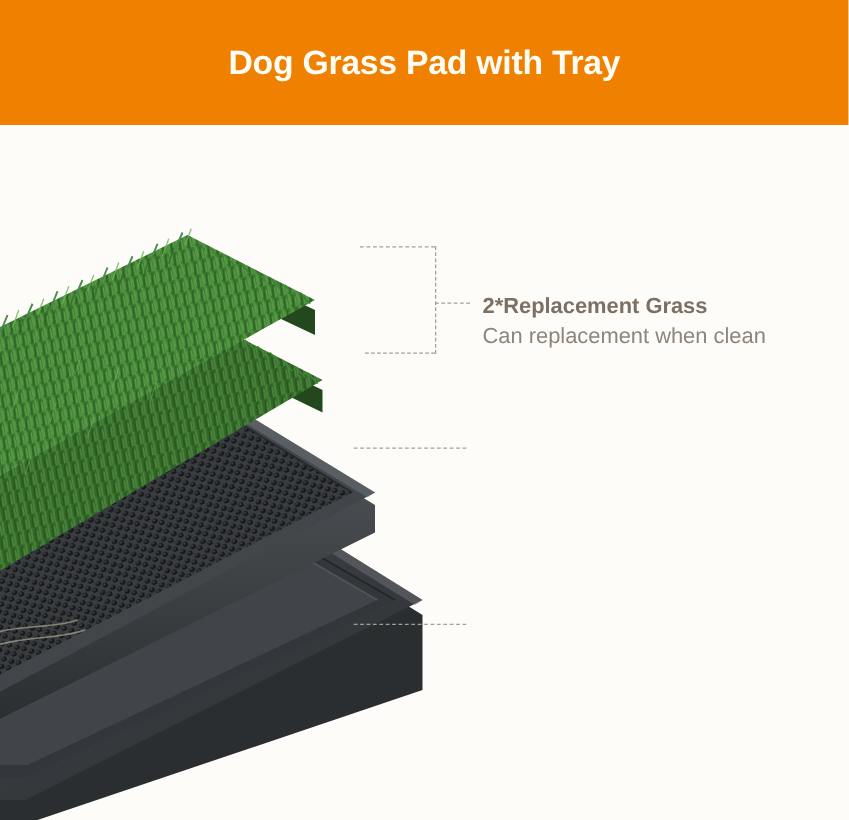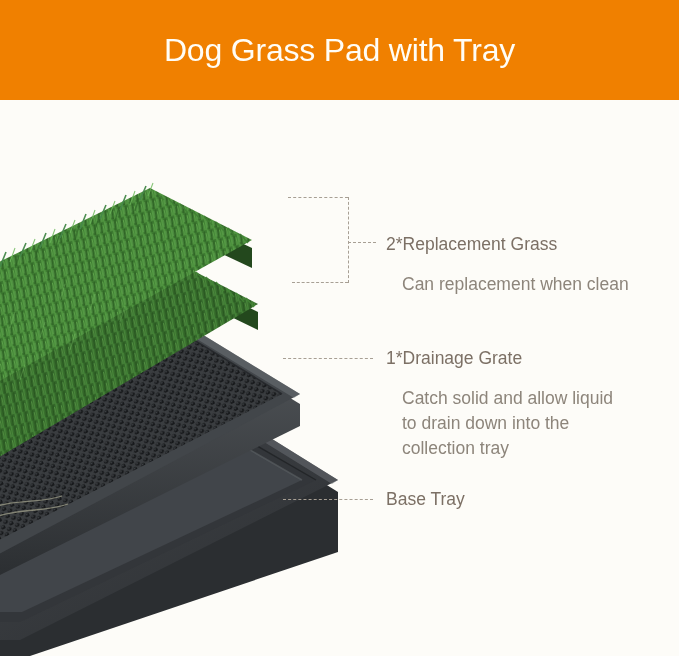--- a/index.html
+++ b/index.html
@@ -30,22 +30,22 @@
     height: 100px;
     background: #f08000;
     display: flex;
     flex-direction: column;
     align-items: center;
     justify-content: center;
   }
   .banner-line {
     color: #fffdf6;
     font-family: "Liberation Sans", sans-serif;
-    font-weight: normal;
-    font-size: 32px;
+    font-weight: bold;
+    font-size: 27px;
     line-height: 33px;
     letter-spacing: -0.2px;
     white-space: nowrap;
   }
 
   
   #product {
     position: absolute;
     left: 0;
     top: 100px;
@@ -68,33 +68,33 @@
 
   
   .callout {
     position: absolute;
     left: 386px;
     width: 288px;
   }
   .callout-title {
     color: #7c7065;
     font-family: "Liberation Sans", sans-serif;
-    font-weight: normal;
+    font-weight: bold;
     font-size: 17.5px;
     line-height: 24px;
     margin: 0;
     white-space: nowrap;
   }
   .callout-body {
     color: #8d857b;
     font-family: "Liberation Sans", sans-serif;
     font-weight: normal;
     font-size: 17.5px;
     line-height: 25px;
-    margin: 16px;
+    margin: 0;
   }
   .callout-body div { white-space: nowrap; }
 </style>
 </head>
 <body>
 
 <div id="page">
 
   <div id="banner">
     <div class="banner-line">Dog Grass Pad with Tray</div>
@@ -256,28 +256,19 @@
 
   <div class="dash-h" style="left:283px; top:499px; width:90px;"></div>
 
   <div class="callout" style="top:232px;">
     <p class="callout-title">2*Replacement Grass</p>
     <div class="callout-body">
       <div>Can replacement when clean</div>
     </div>
   </div>
 
-  <div class="callout" style="top:346px;">
-    <p class="callout-title">1*Drainage Grate</p>
-    <div class="callout-body">
-      <div>Catch solid and allow liquid</div>
-      <div>to drain down into the</div>
-      <div>collection tray</div>
-    </div>
-  </div>
 
   <div class="callout" style="top:487px;">
-    <p class="callout-title">Base Tray</p>
     <div class="callout-body">
     </div>
   </div>
 
 </div>
 
 </body></html>

